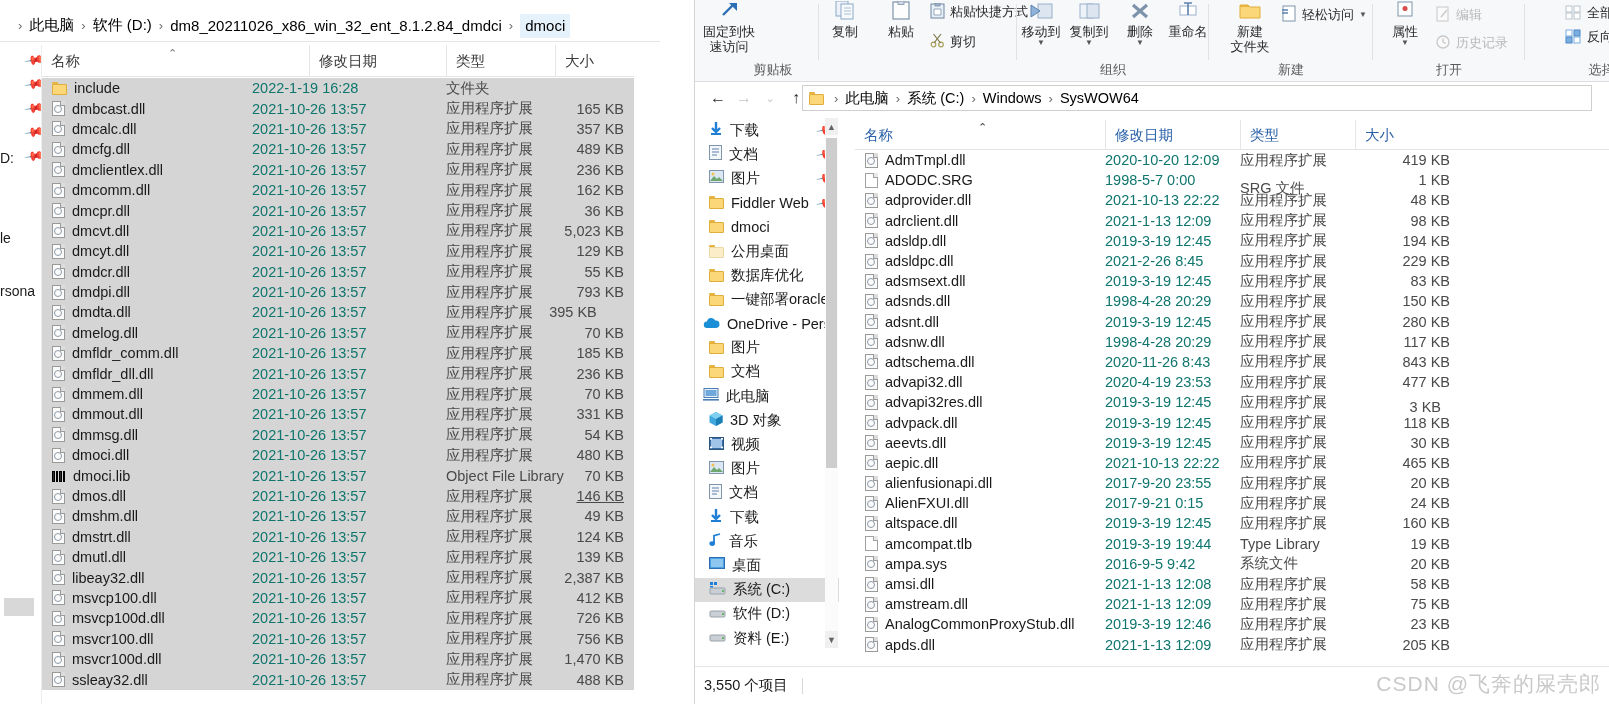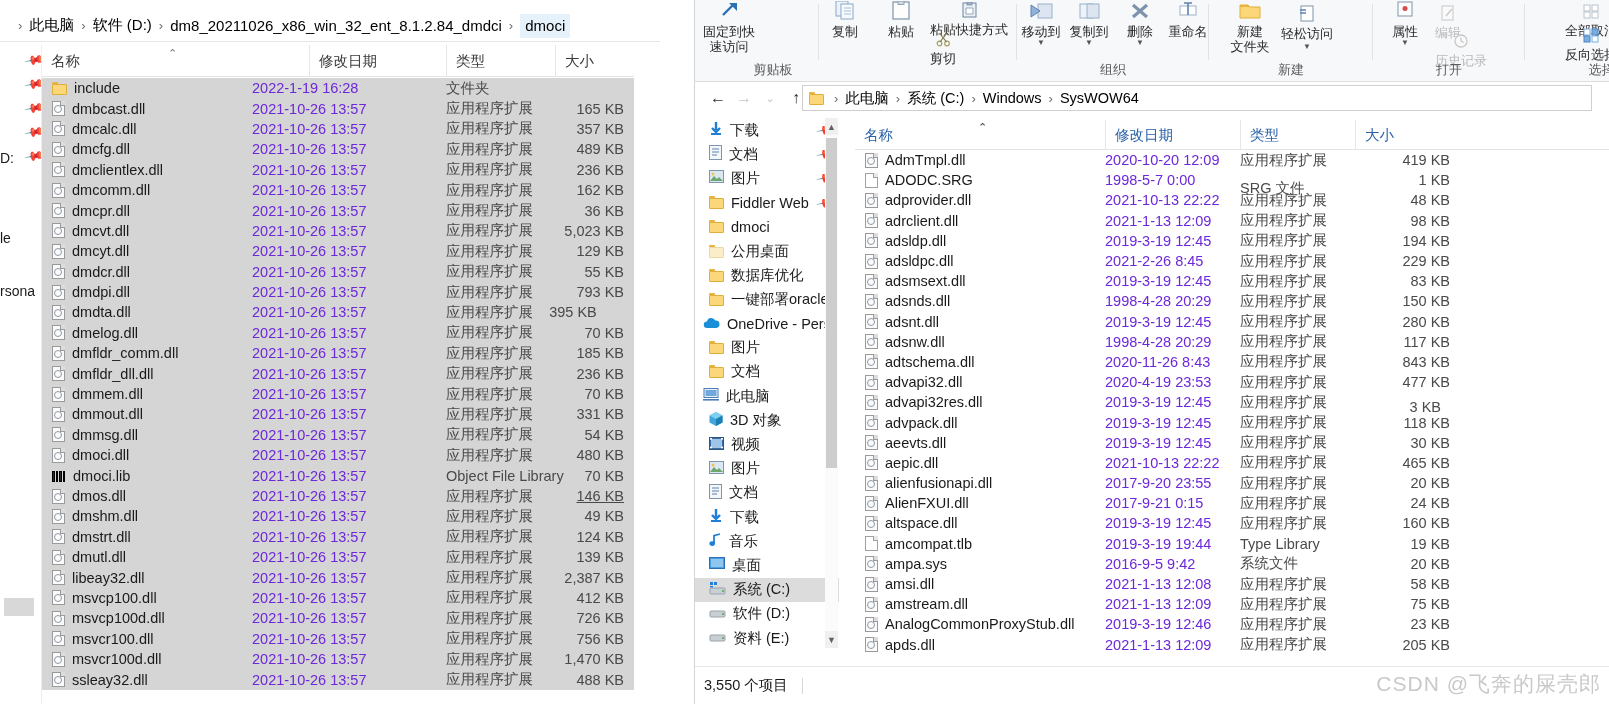--- a/index.html
+++ b/index.html
@@ -56,21 +56,21 @@
     position:absolute; left:42px; top:78px; width:592px; height:626px;
     overflow:hidden;
   }
   .frow {
     position:relative; height:20.4px; width:100%;
     display:flex; align-items:center;
     font-size:14.5px; color:#1a1a1a;
   }
   .frow.sel { background:#d5d5d5; }
   .fr-name { position:absolute; left:0; display:flex; align-items:center; gap:7px; white-space:nowrap; }
-  .fr-date { position:absolute; color:#6d28d9; white-space:nowrap; }
+  .fr-date { position:absolute; color:#0f766e; white-space:nowrap; }
   .fr-type { position:absolute; color:#4a4a4a; white-space:nowrap; }
   .fr-size { position:absolute; color:#4a4a4a; white-space:nowrap; text-align:right; }
 
   
   .ic { display:inline-block; flex:0 0 auto; position:relative; }
   .ic-folder { width:15px; height:13px; }
   .ic-folder .tab {
     position:absolute; left:0; top:0; width:6px; height:2.5px;
     background:#e8b341; border-radius:1px 1px 0 0;
   }
@@ -137,22 +137,22 @@
     position:absolute; bottom:3px; left:0; right:0; text-align:center;
     font-size:13px; color:#5a5a5a;
   }
   .rb-big {
     position:absolute; top:0; width:64px; height:60px;
     display:flex; flex-direction:column; align-items:center; justify-content:flex-start;
     font-size:13px; color:#2a2a2a; line-height:15px; text-align:center;
   }
   .rb-big .glyph { height:24px; display:flex; align-items:center; justify-content:center; }
   .rb-small {
-    position:absolute; height:20px; display:flex; align-items:center; 
-    font-size:13px; color:#2a2a2a; white-space:nowrap;flex-direction:column;
+    position:absolute; height:20px; display:flex; align-items:center; gap:5px;
+    font-size:13px; color:#2a2a2a; white-space:nowrap;
   }
   .rb-small.dim { color:#b9b9b9; }
   .dropcaret { font-size:8px; color:#555; line-height:1; }
 
   
   #addrbar {
     position:absolute; left:0; top:83px; width:915px; height:30px;
     display:flex; align-items:center;
     background:#ffffff;
   }

